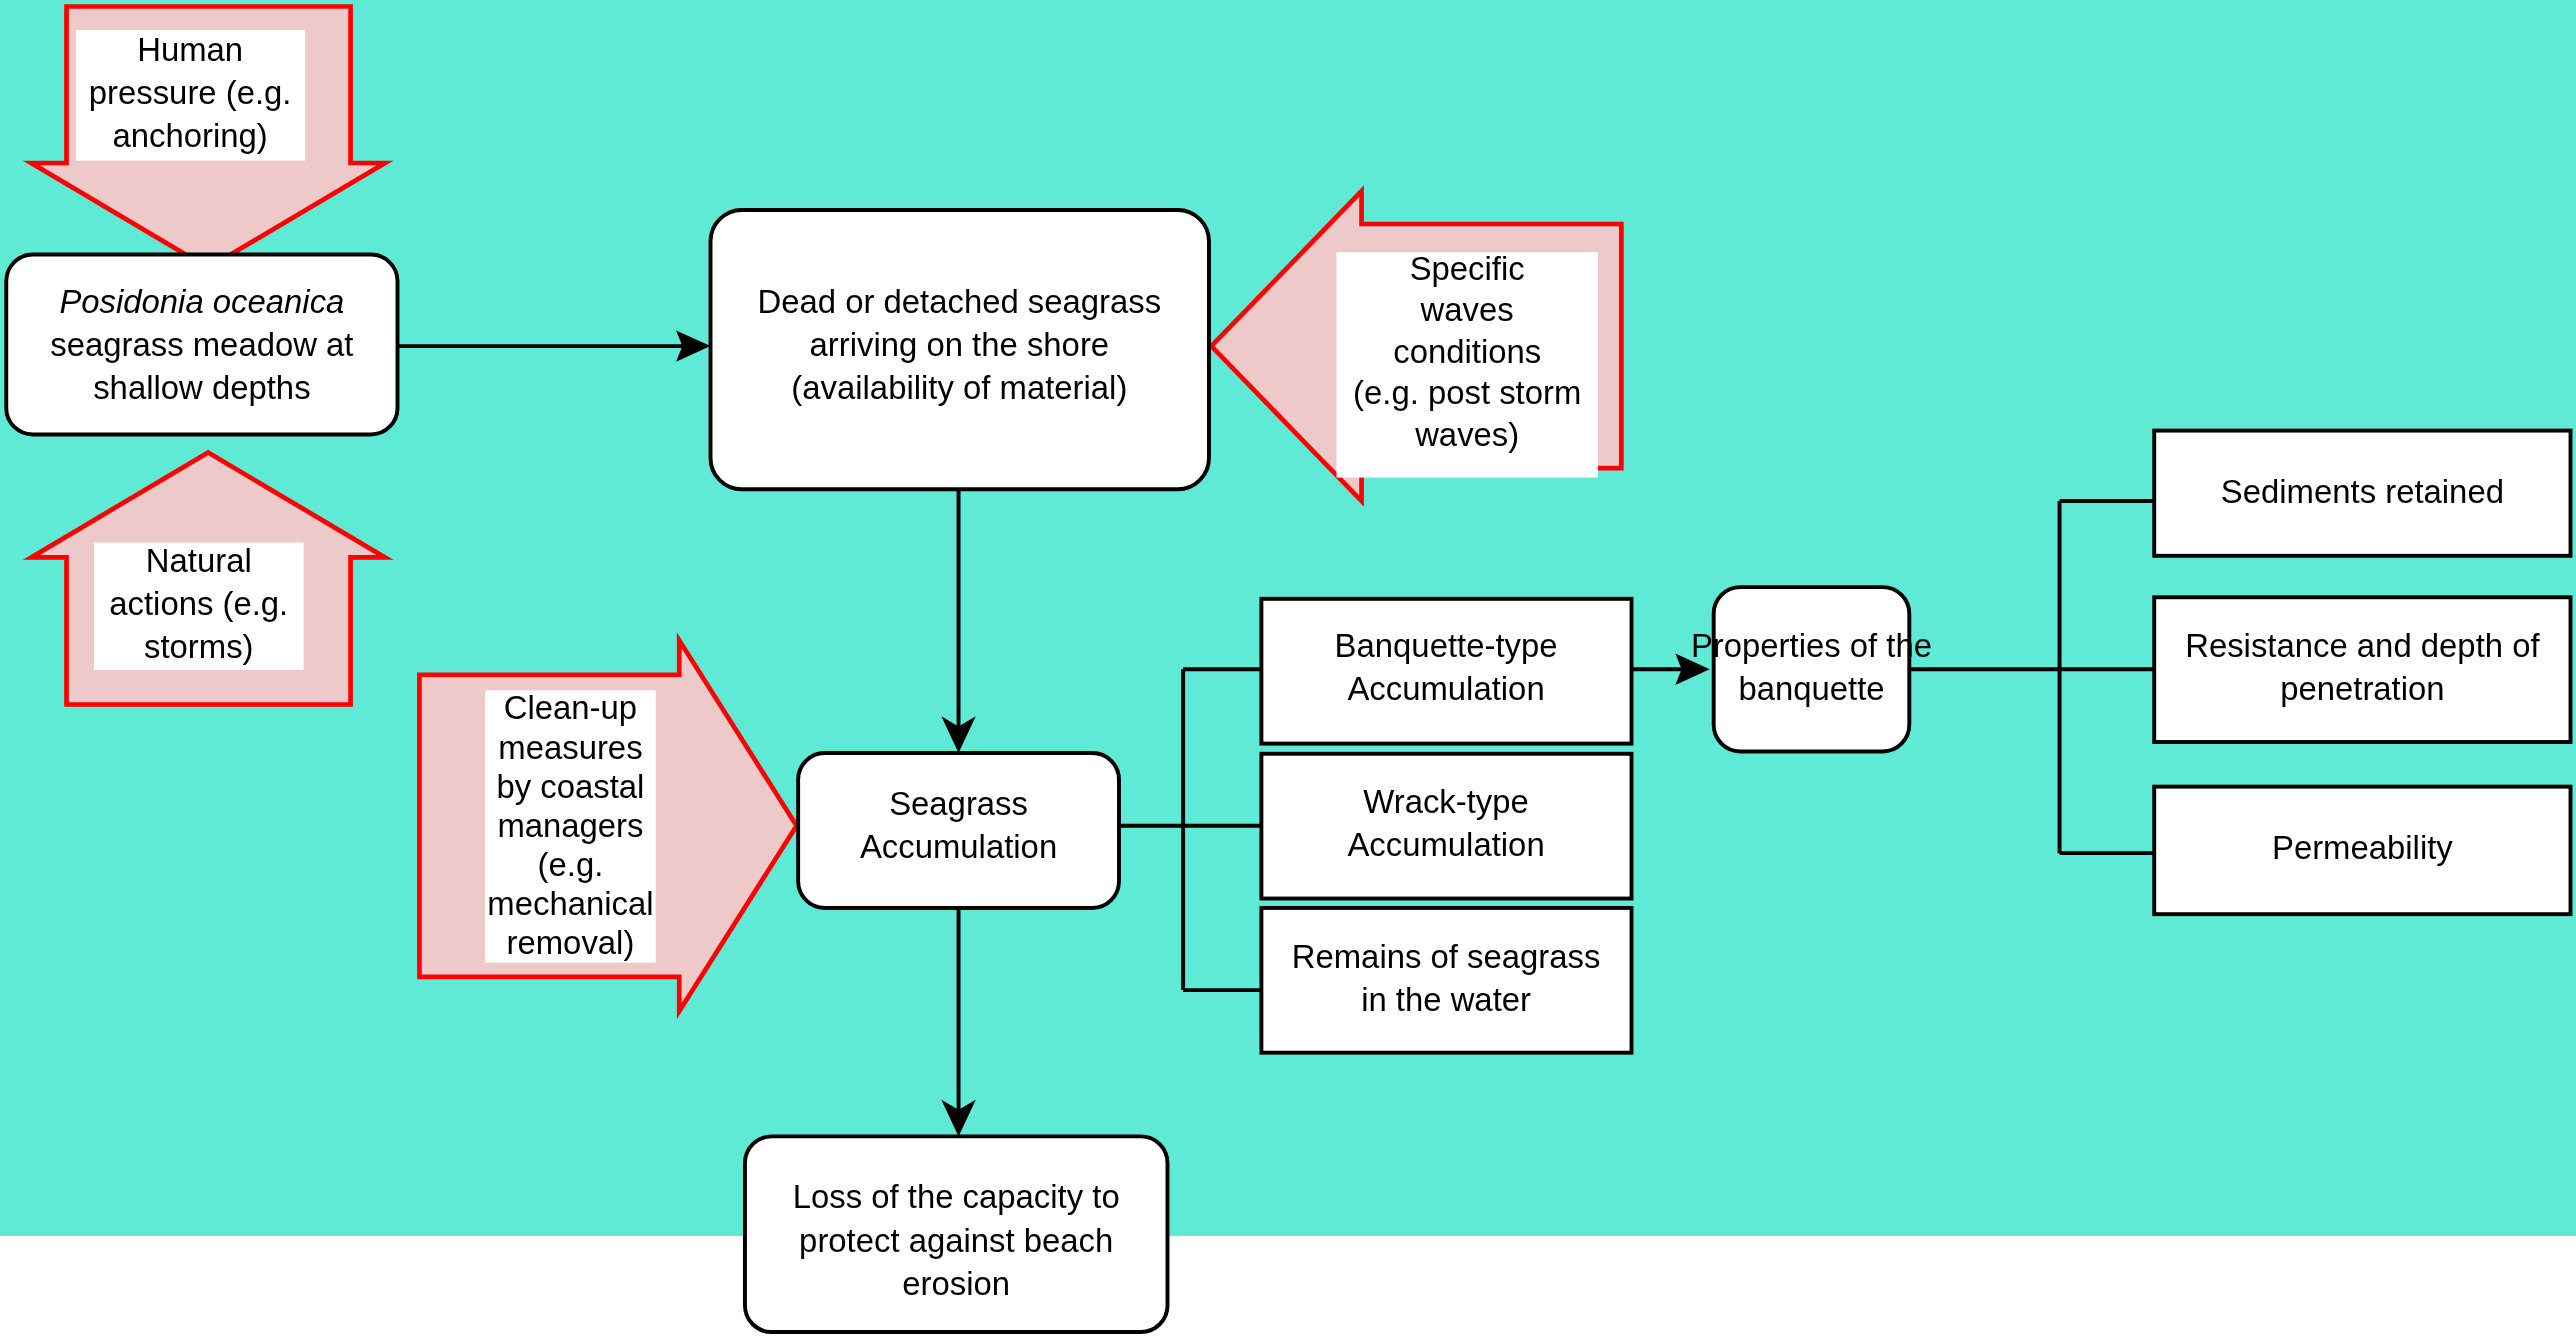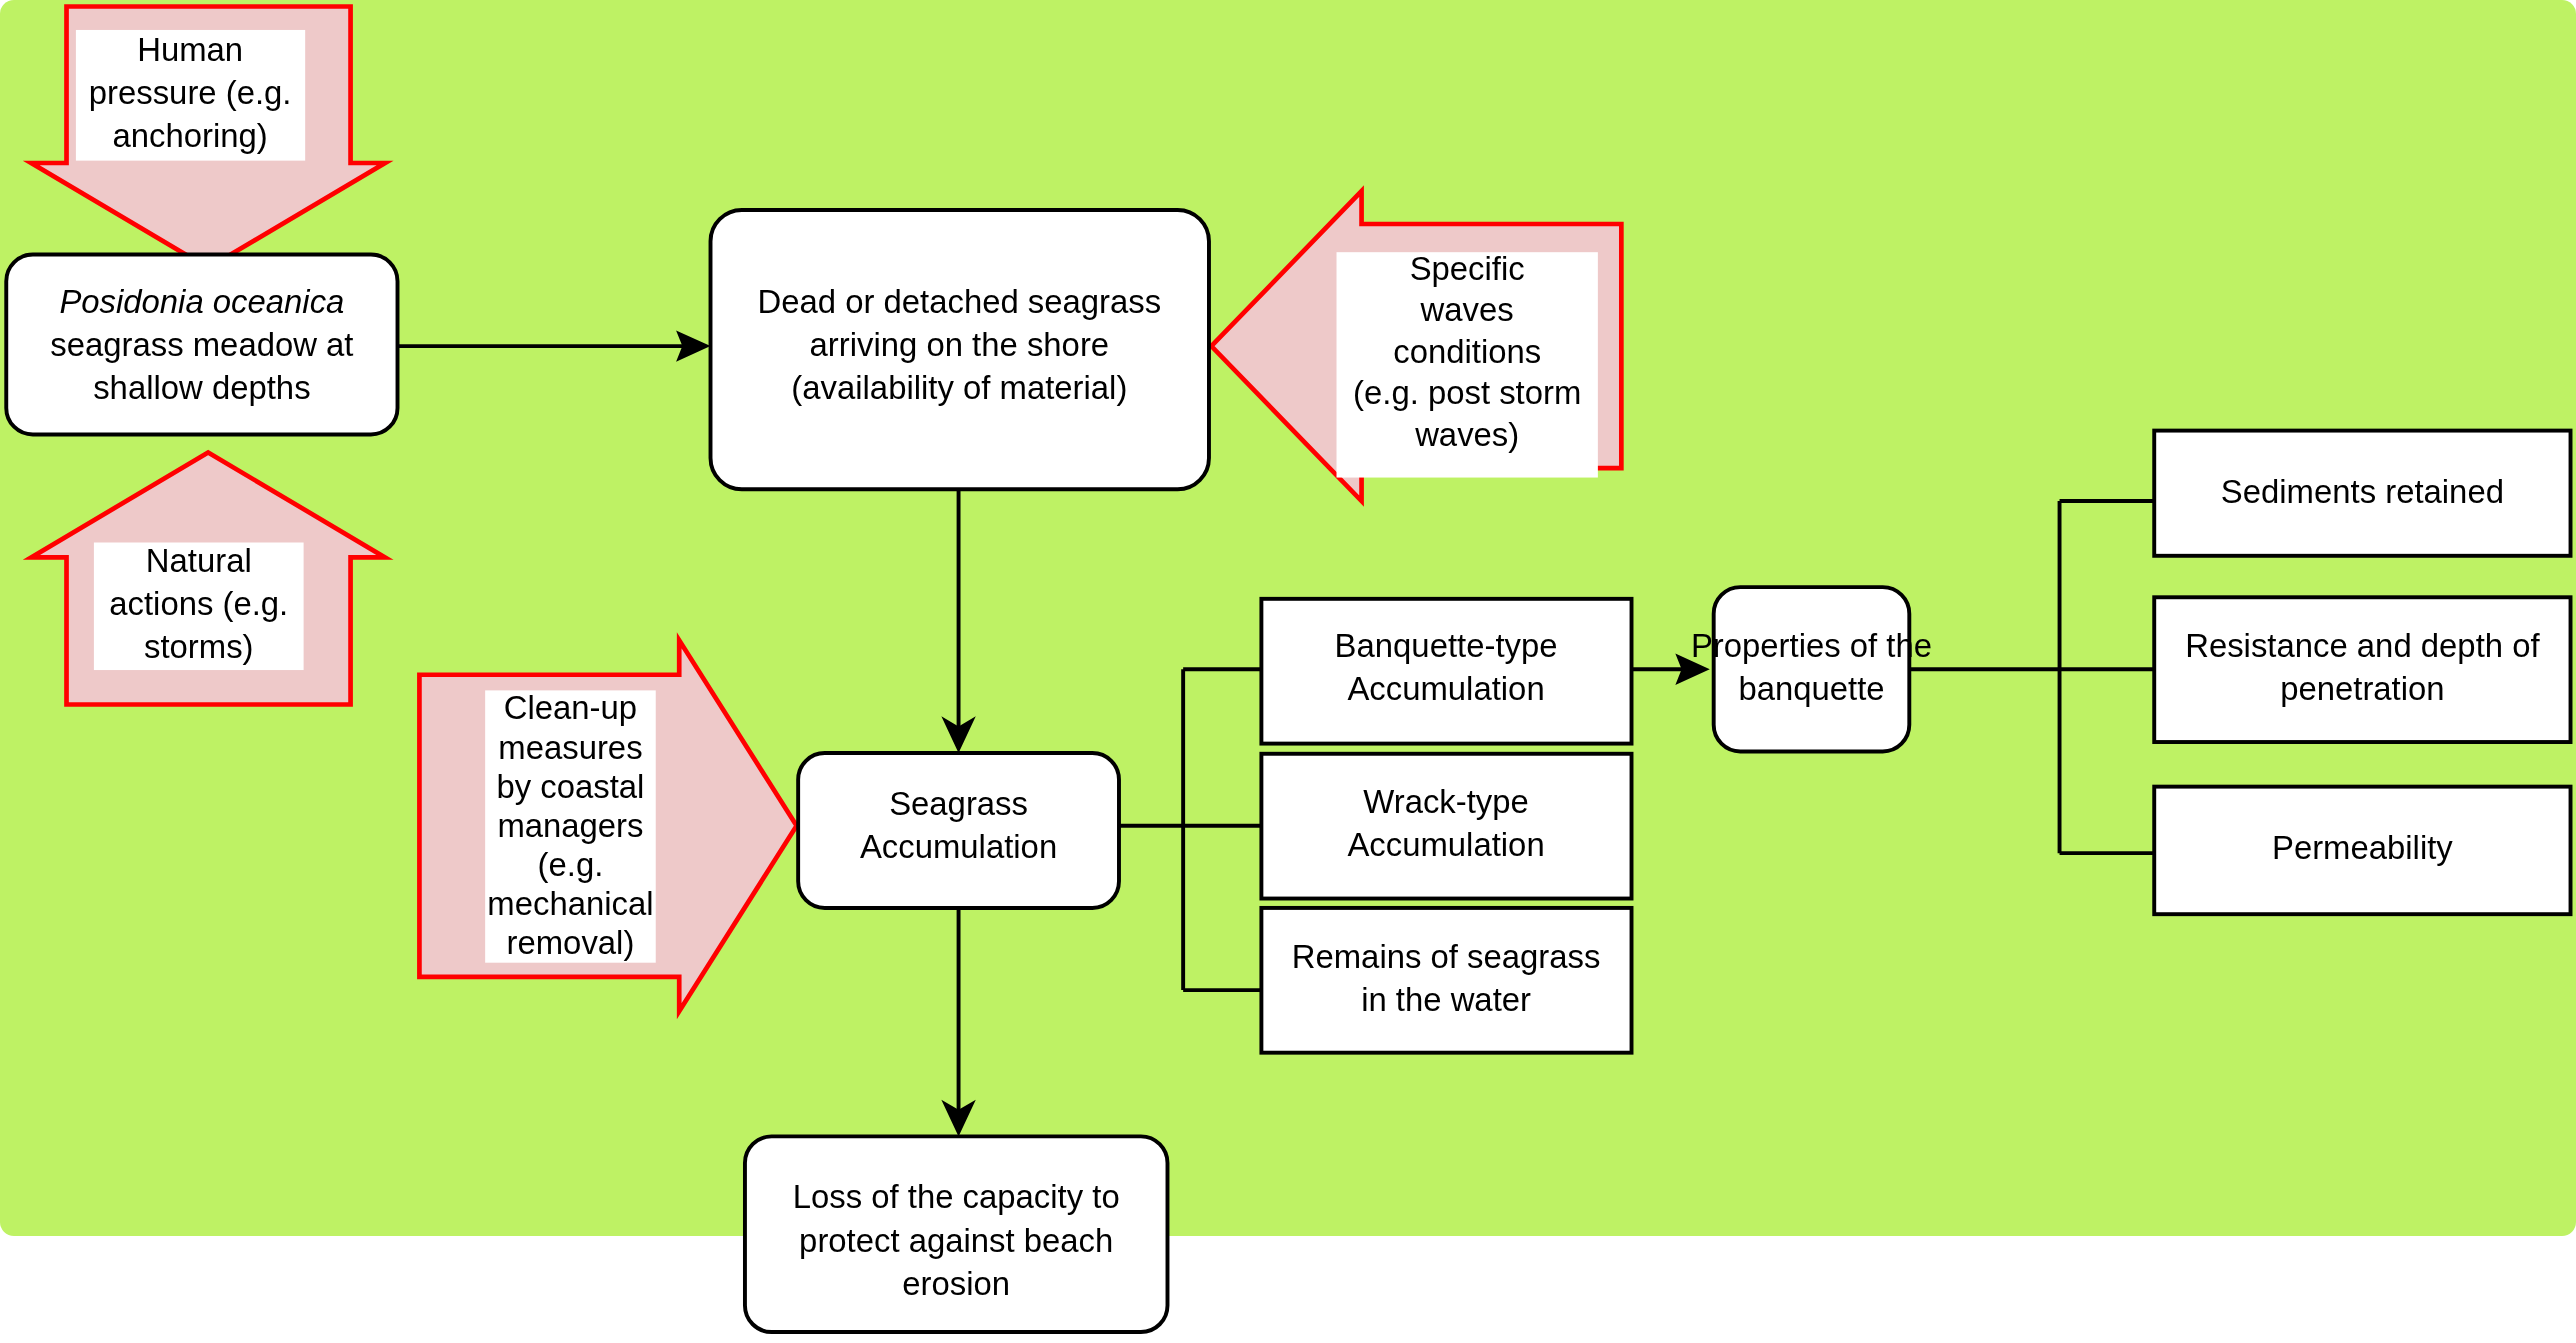--- a/index.html
+++ b/index.html
@@ -10,22 +10,21 @@
   body {
     width: 2576px;
     height: 1344px;
     font-family: "Liberation Sans", sans-serif;
     overflow: hidden;
   }
   #diagram-root {
     position: relative;
     width: 2576px;
     height: 1236px;
-    background: #bef264;
-    border-radius: 14px;
+    background: #5eead4;
   }
   svg.flow {
     display: block;
     width: 2576px;
     height: 1344px;
   }
   .node-text {
     font-family: "Liberation Sans", sans-serif;
     font-size: 42px;
     fill: #000000;

